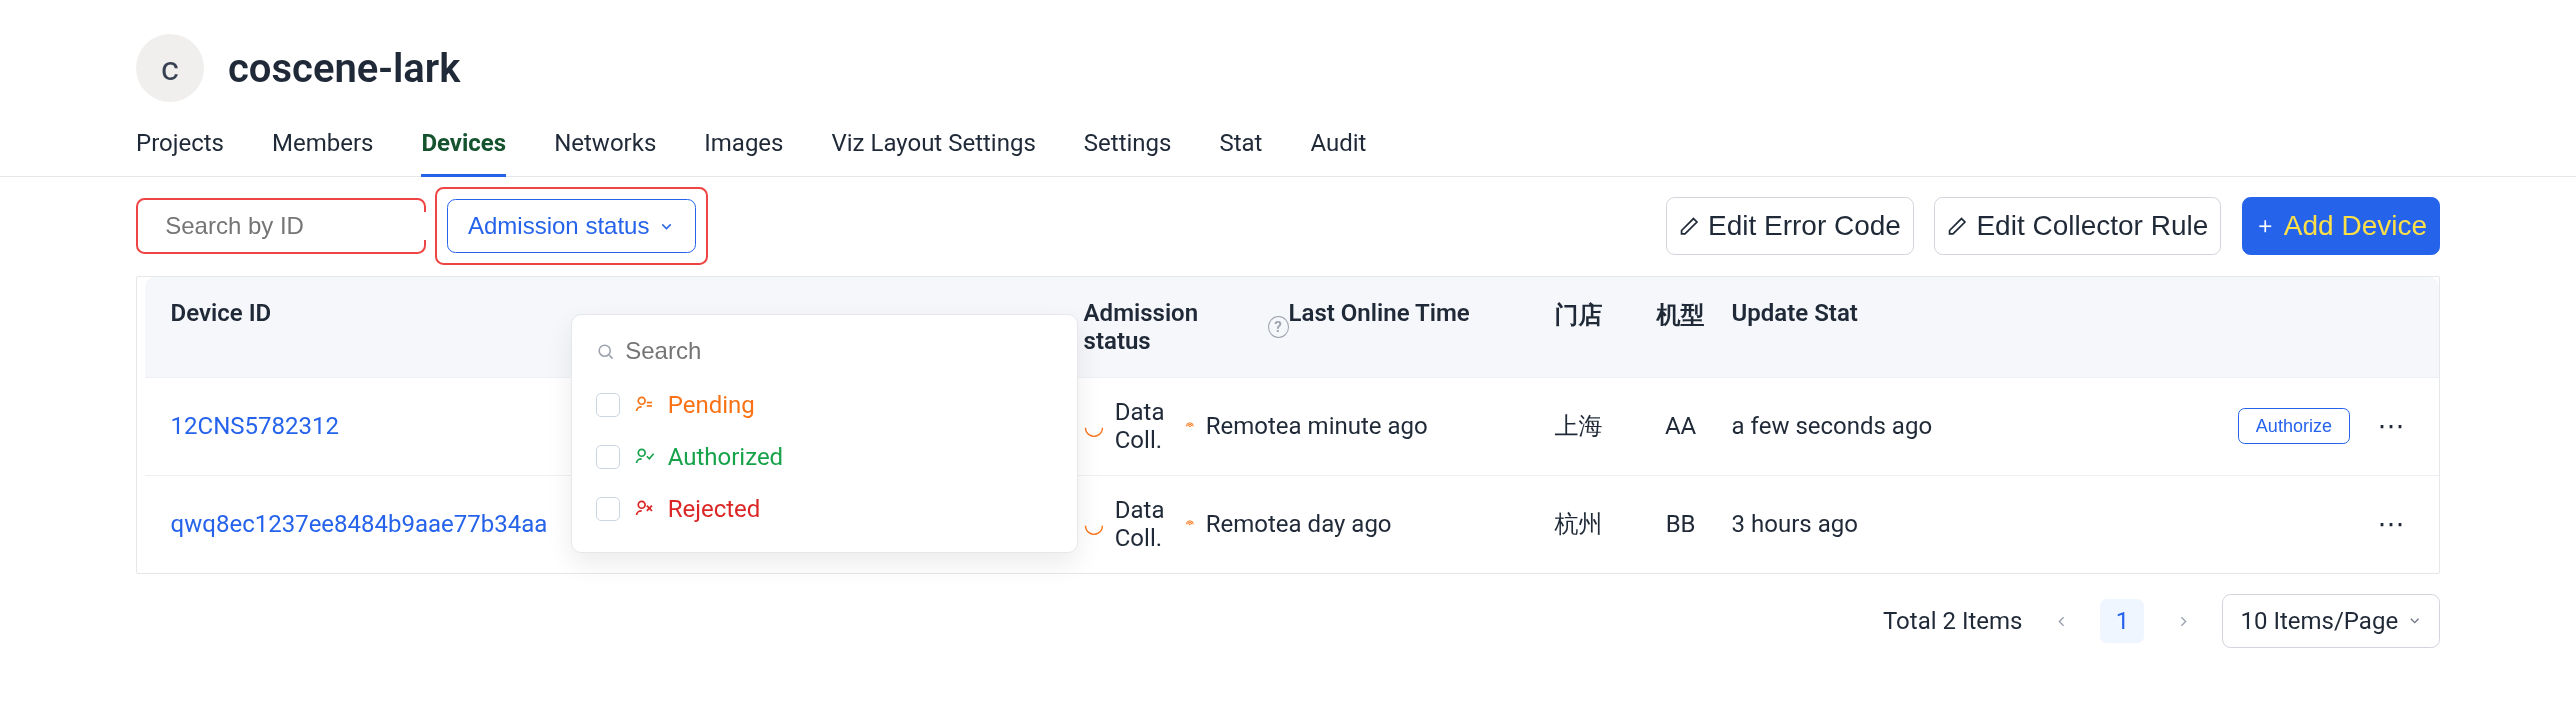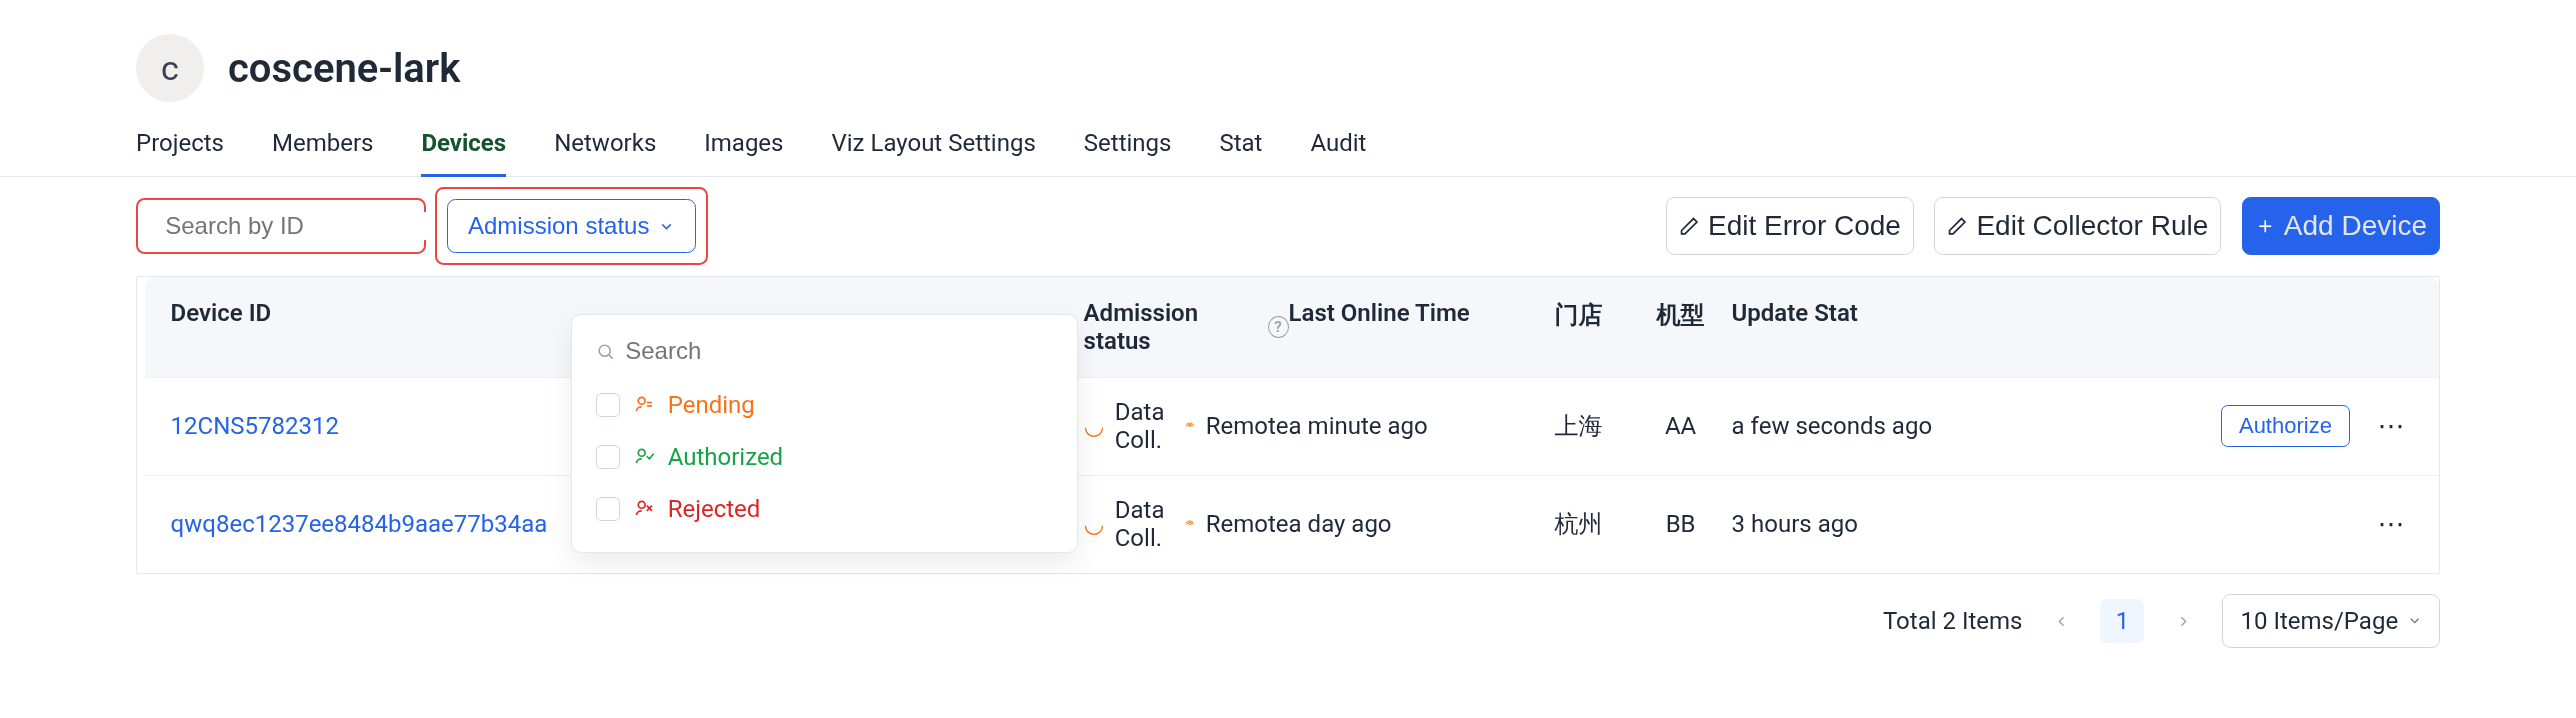--- a/index.html
+++ b/index.html
@@ -16,21 +16,21 @@
 .tab.active { color: #14532d; border-bottom-color: #2563eb; font-weight: 700; }
 
 
 .toolbar { display: flex; align-items: center; gap: 20.5px; padding: 20.5px 136px; position: relative; }
 .search-wrap { display: flex; align-items: center; border: 2.6px solid #ef4444; border-radius: 8.5px; padding: 12px 17px; width: 290px; gap: 10.2px; }
 .search-wrap input { border: none; outline: none; font-size: 24px; flex: 1; color: #6b7280; }
 .filter-btn { display: flex; align-items: center; gap: 8.5px; border: 1.7px solid #2563eb; border-radius: 8.5px; padding: 12px 20.5px; color: #2563eb; cursor: pointer; background: #fff; font-size: 24px; }
 .filter-highlight { position: absolute; border: 2.6px solid #ef4444; border-radius: 8.5px; pointer-events: none; }
 .spacer { flex: 1; }
 .btn { display: flex; align-items: center; gap: 8.5px; border: 1.7px solid #d1d5db; border-radius: 8.5px; padding: 12px 12px; background: #fff; cursor: pointer; font-size: 28px; color: #1f2937; }
-.btn.primary { background: #2563eb; color: #e5e5e5; border-color: #2563eb; align-items: center; }
+.btn.primary { background: #2563eb; color: #fde047; border-color: #2563eb; align-items: center; }
 
 
 .dropdown { position: absolute; top: 314px; left: 571px; width: 507px; background: #fff; border: 1.7px solid #e5e7eb; border-radius: 10.2px; box-shadow: 0 10.2px 27px rgba(0,0,0,.08); z-index: 10; padding: 8.5px 0 17px; }
 .dd-search { display: flex; align-items: center; gap: 10.2px; padding: 13.6px 24px; }
 .dd-search input { border: none; outline: none; font-size: 24px; flex: 1; }
 .dd-item { display: flex; align-items: center; gap: 13.6px; padding: 12px 24px; cursor: pointer; }
 .checkbox { width: 24px; height: 24px; border: 1.7px solid #cbd5e1; border-radius: 5.1px; background: #fff; }
 .st-pending { color: #f97316; }
 .st-authorized { color: #16a34a; }
 .st-rejected { color: #dc2626; }
@@ -40,21 +40,21 @@
 .thead { display: flex; background: #f5f7fa; padding: 22px 25.6px; font-weight: 600; color: #1f2937; border-top-left-radius: 10.2px; border-top-right-radius: 10.2px; }
 .trow { display: flex; padding: 20.5px 25.6px; border-top: 1.7px solid #eef1f4; align-items: center; }
 .col-id { width: 913px; }
 .col-adm { width: 205px; display:flex; align-items:center; gap:6.8px; }
 .col-online { width: 239px; }
 .col-store { width: 102px; text-align: center; }
 .col-model { width: 102px; text-align: center; }
 .col-update { width: 307px; }
 .col-act { flex: 1; display: flex; align-items: center; justify-content: flex-end; gap: 20.5px; }
 .link { color: #2563eb; cursor: pointer; margin-top: 28px; }
-.mini-btn { border: 1.7px solid #2563eb; color: #2563eb; border-radius: 6.8px; padding: 6.8px 17px; background: #fff; cursor: pointer; font-size: 22px; }
+.mini-btn { border: 1.7px solid #2563eb; color: #2563eb; border-radius: 6.8px; padding: 6.8px 17px; background: #fff; cursor: pointer; font-size: 18px; }
 .dots { font-size: 27px; color: #1f2937; display: flex; align-items: center; justify-content: center; width: 43px; height: 27px; letter-spacing: 1.7px; cursor: pointer; }
 .cell-flex { display: flex; align-items: center; gap: 10.2px; }
 .ic-orange { color: #f97316; }
 .help-circle { display:inline-flex; width:22px; height:22px; border:1.7px solid #9ca3af; border-radius:50%; align-items:center; justify-content:center; font-size:15.4px; color:#9ca3af; }
 
 
 .pager { display: flex; justify-content: flex-end; align-items: center; gap: 17px; padding: 20.5px 136px; color: #1f2937; }
 .pg-btn { width: 44px; height: 44px; display: flex; align-items: center; justify-content: center; border-radius: 6.8px; cursor: pointer; color: #9ca3af; }
 .pg-btn.cur { background: #eff6ff; color: #2563eb; }
 .pg-size { border: 1.7px solid #d1d5db; border-radius: 8.5px; padding: 12px 17px; display: flex; align-items: center; gap: 8.5px; cursor: pointer; }

